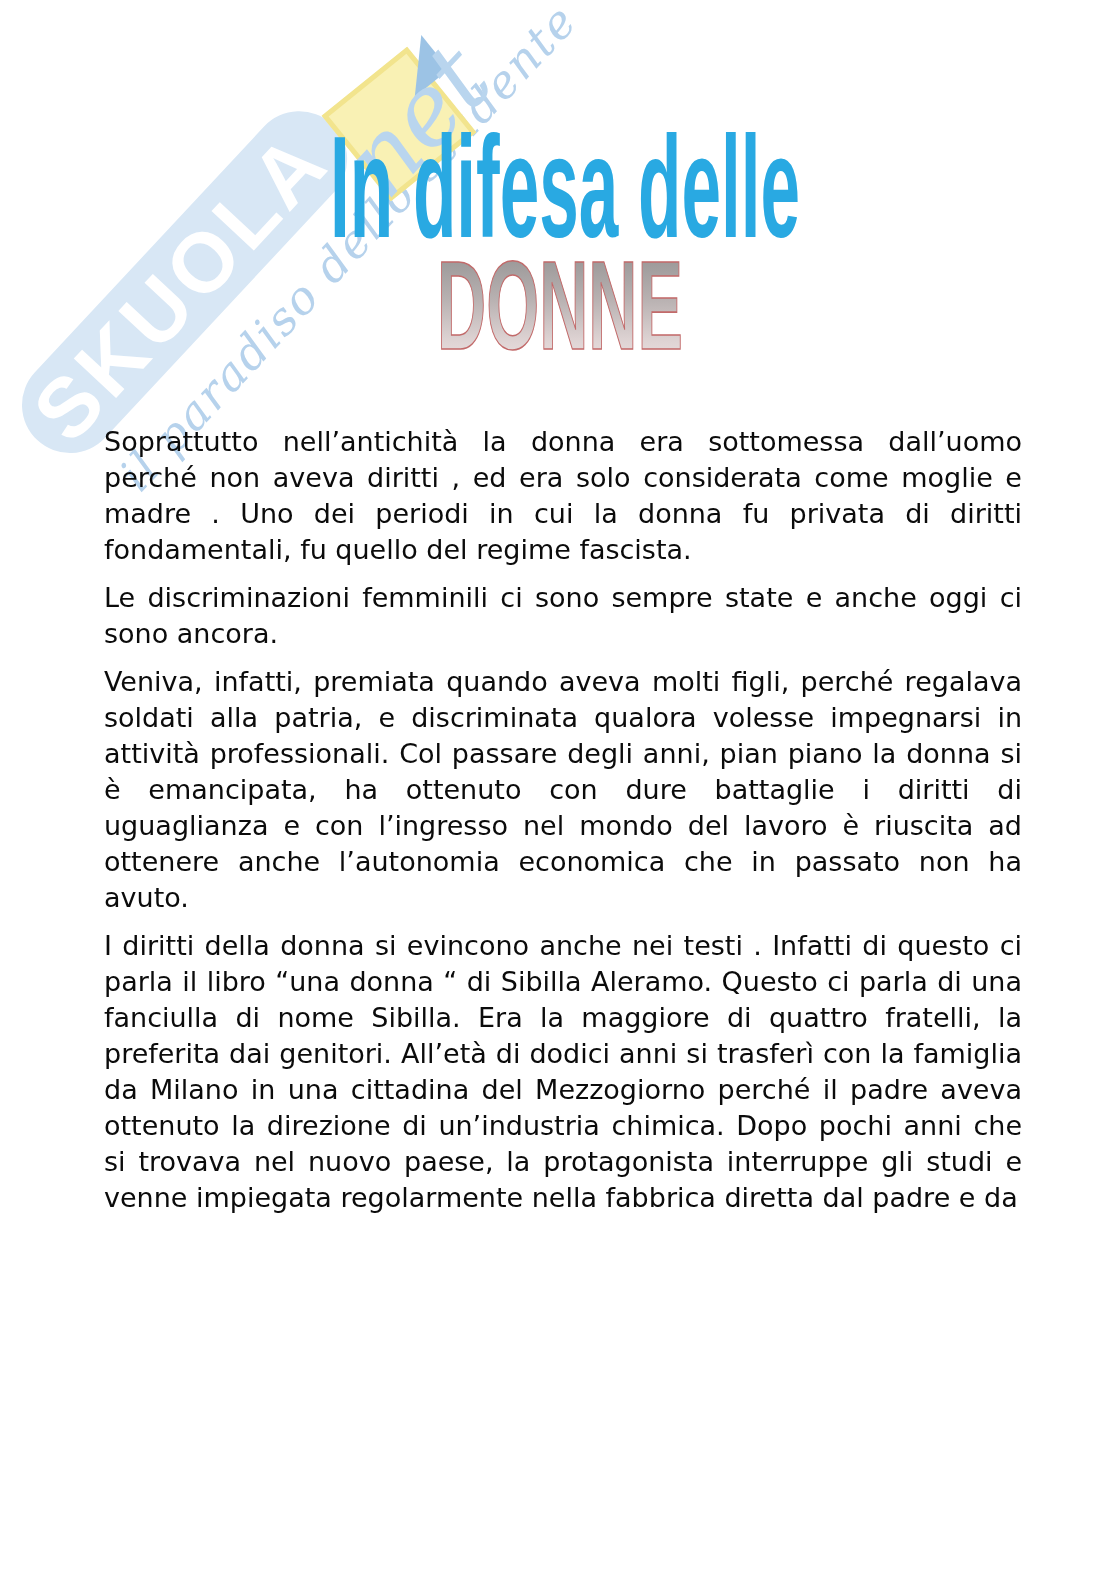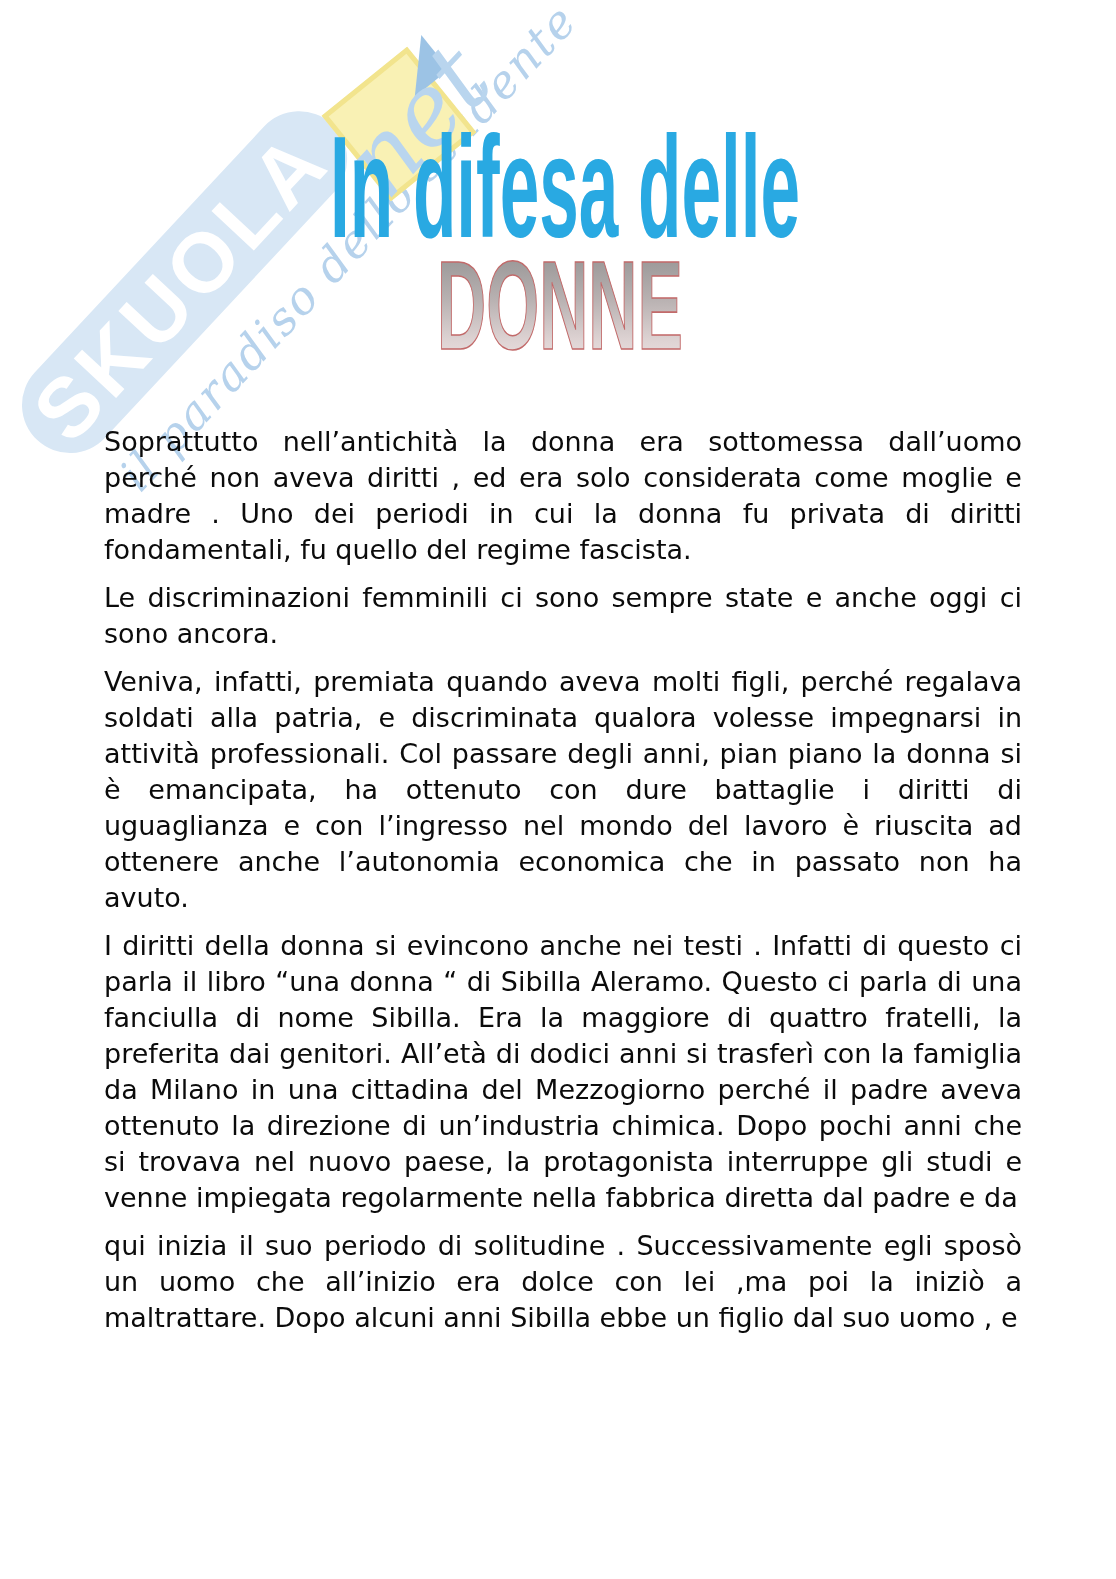--- a/index.html
+++ b/index.html
@@ -141,14 +141,13 @@
   </defs>
   <text x="330" y="237" font-family="Liberation Sans, sans-serif" font-weight="bold" font-size="145" fill="#29a9e2" textLength="470" lengthAdjust="spacingAndGlyphs">In difesa delle</text>
   <text x="437" y="349" font-family="Liberation Sans, sans-serif" font-weight="bold" font-size="127" fill="url(#donne-grad)" stroke="#c26a6a" stroke-width="1.6" textLength="246" lengthAdjust="spacingAndGlyphs">DONNE</text>
 </svg>
 
 <main class="doc-body">
   <p>Soprattutto nell’antichità la donna era sottomessa dall’uomo perché non aveva diritti , ed era solo considerata come moglie e madre . Uno dei periodi in cui la donna fu privata di diritti fondamentali, fu quello del regime fascista.</p>
   <p>Le discriminazioni femminili ci sono sempre state e anche oggi ci sono ancora.</p>
   <p>Veniva, infatti, premiata quando aveva molti figli, perché regalava soldati alla patria, e discriminata qualora volesse impegnarsi in attività professionali. Col passare degli anni, pian piano la donna si è emancipata, ha ottenuto con dure battaglie i diritti di uguaglianza e con l’ingresso nel mondo del lavoro è riuscita ad ottenere anche l’autonomia economica che in passato non ha avuto.</p>
   <p>I diritti della donna si evincono anche nei testi . Infatti di questo ci parla il  libro “una donna “ di Sibilla Aleramo. Questo ci parla di una fanciulla di nome Sibilla. Era la maggiore di quattro fratelli, la preferita dai genitori. All’età di dodici anni si trasferì con la famiglia da Milano in una cittadina del Mezzogiorno perché il padre aveva ottenuto la direzione di un’industria chimica. Dopo pochi anni che si trovava nel nuovo paese, la protagonista interruppe gli studi e venne impiegata regolarmente nella fabbrica diretta dal padre e da</p>
-  <p>qui inizia il suo periodo di solitudine . Successivamente egli sposò un uomo che all’inizio era dolce con lei ,ma poi la iniziò a maltrattare. Dopo alcuni anni Sibilla ebbe un figlio dal  suo uomo , e</p>
 </main>
 
 </body></html>

